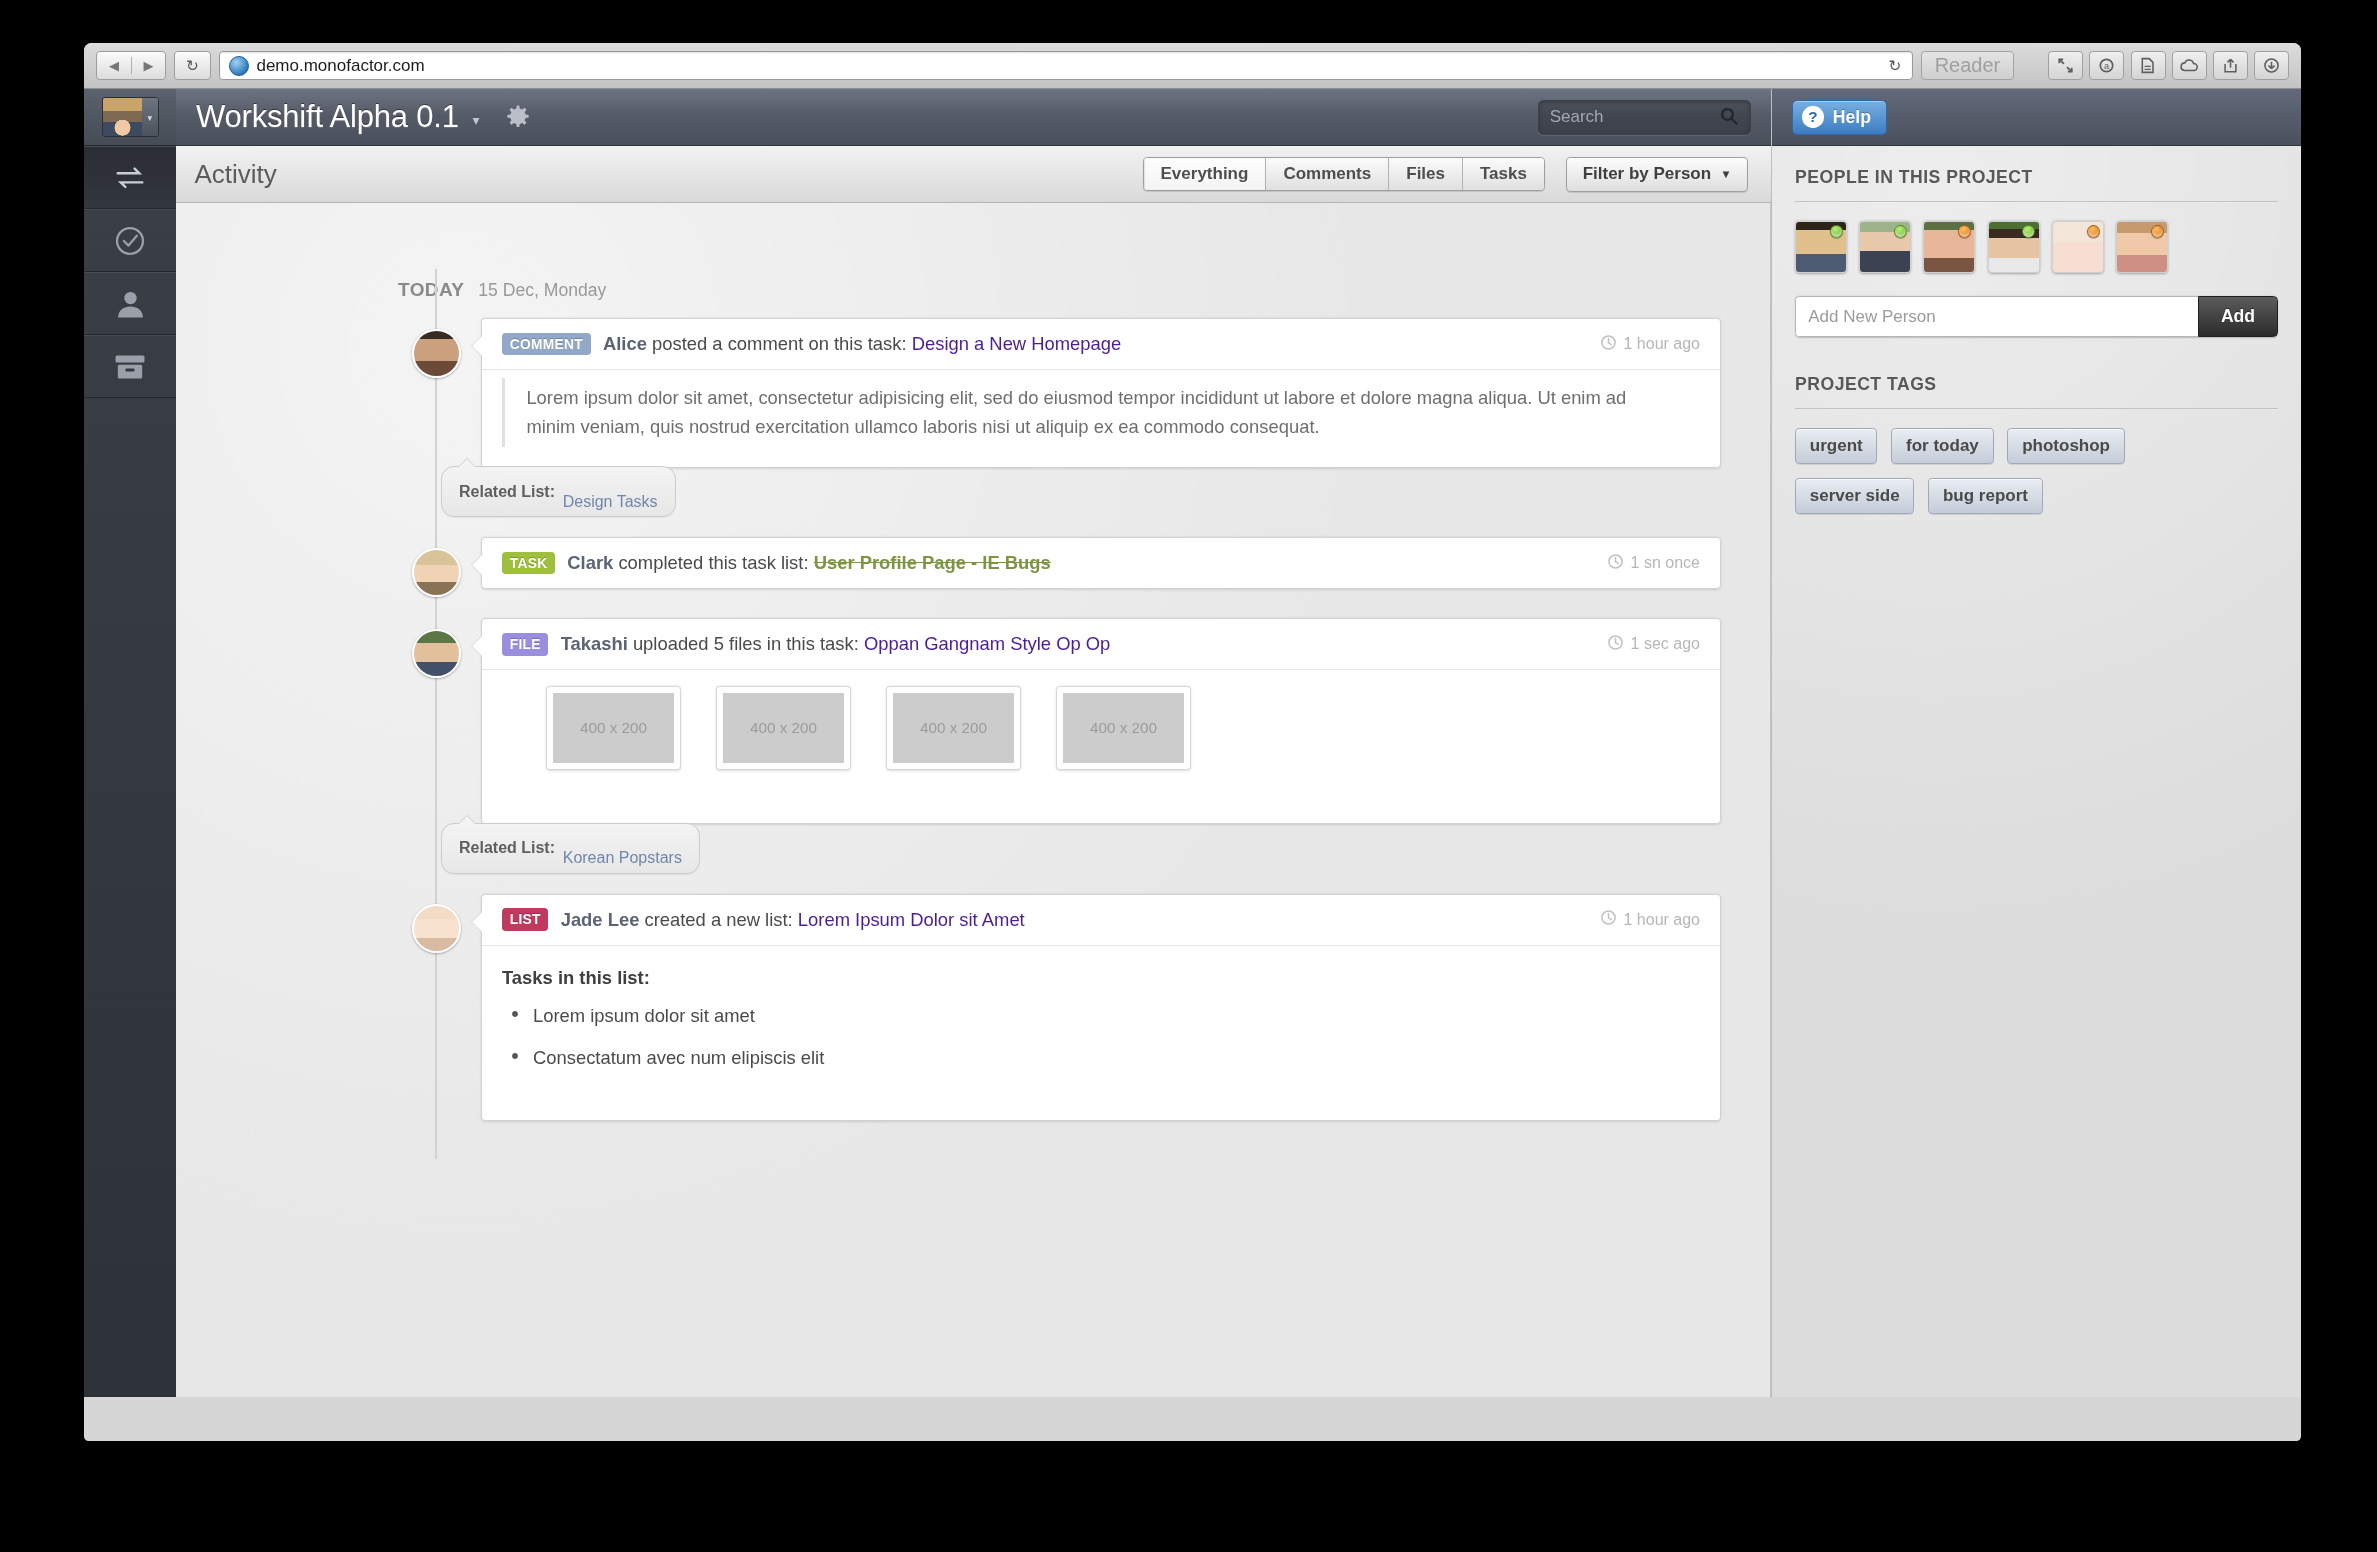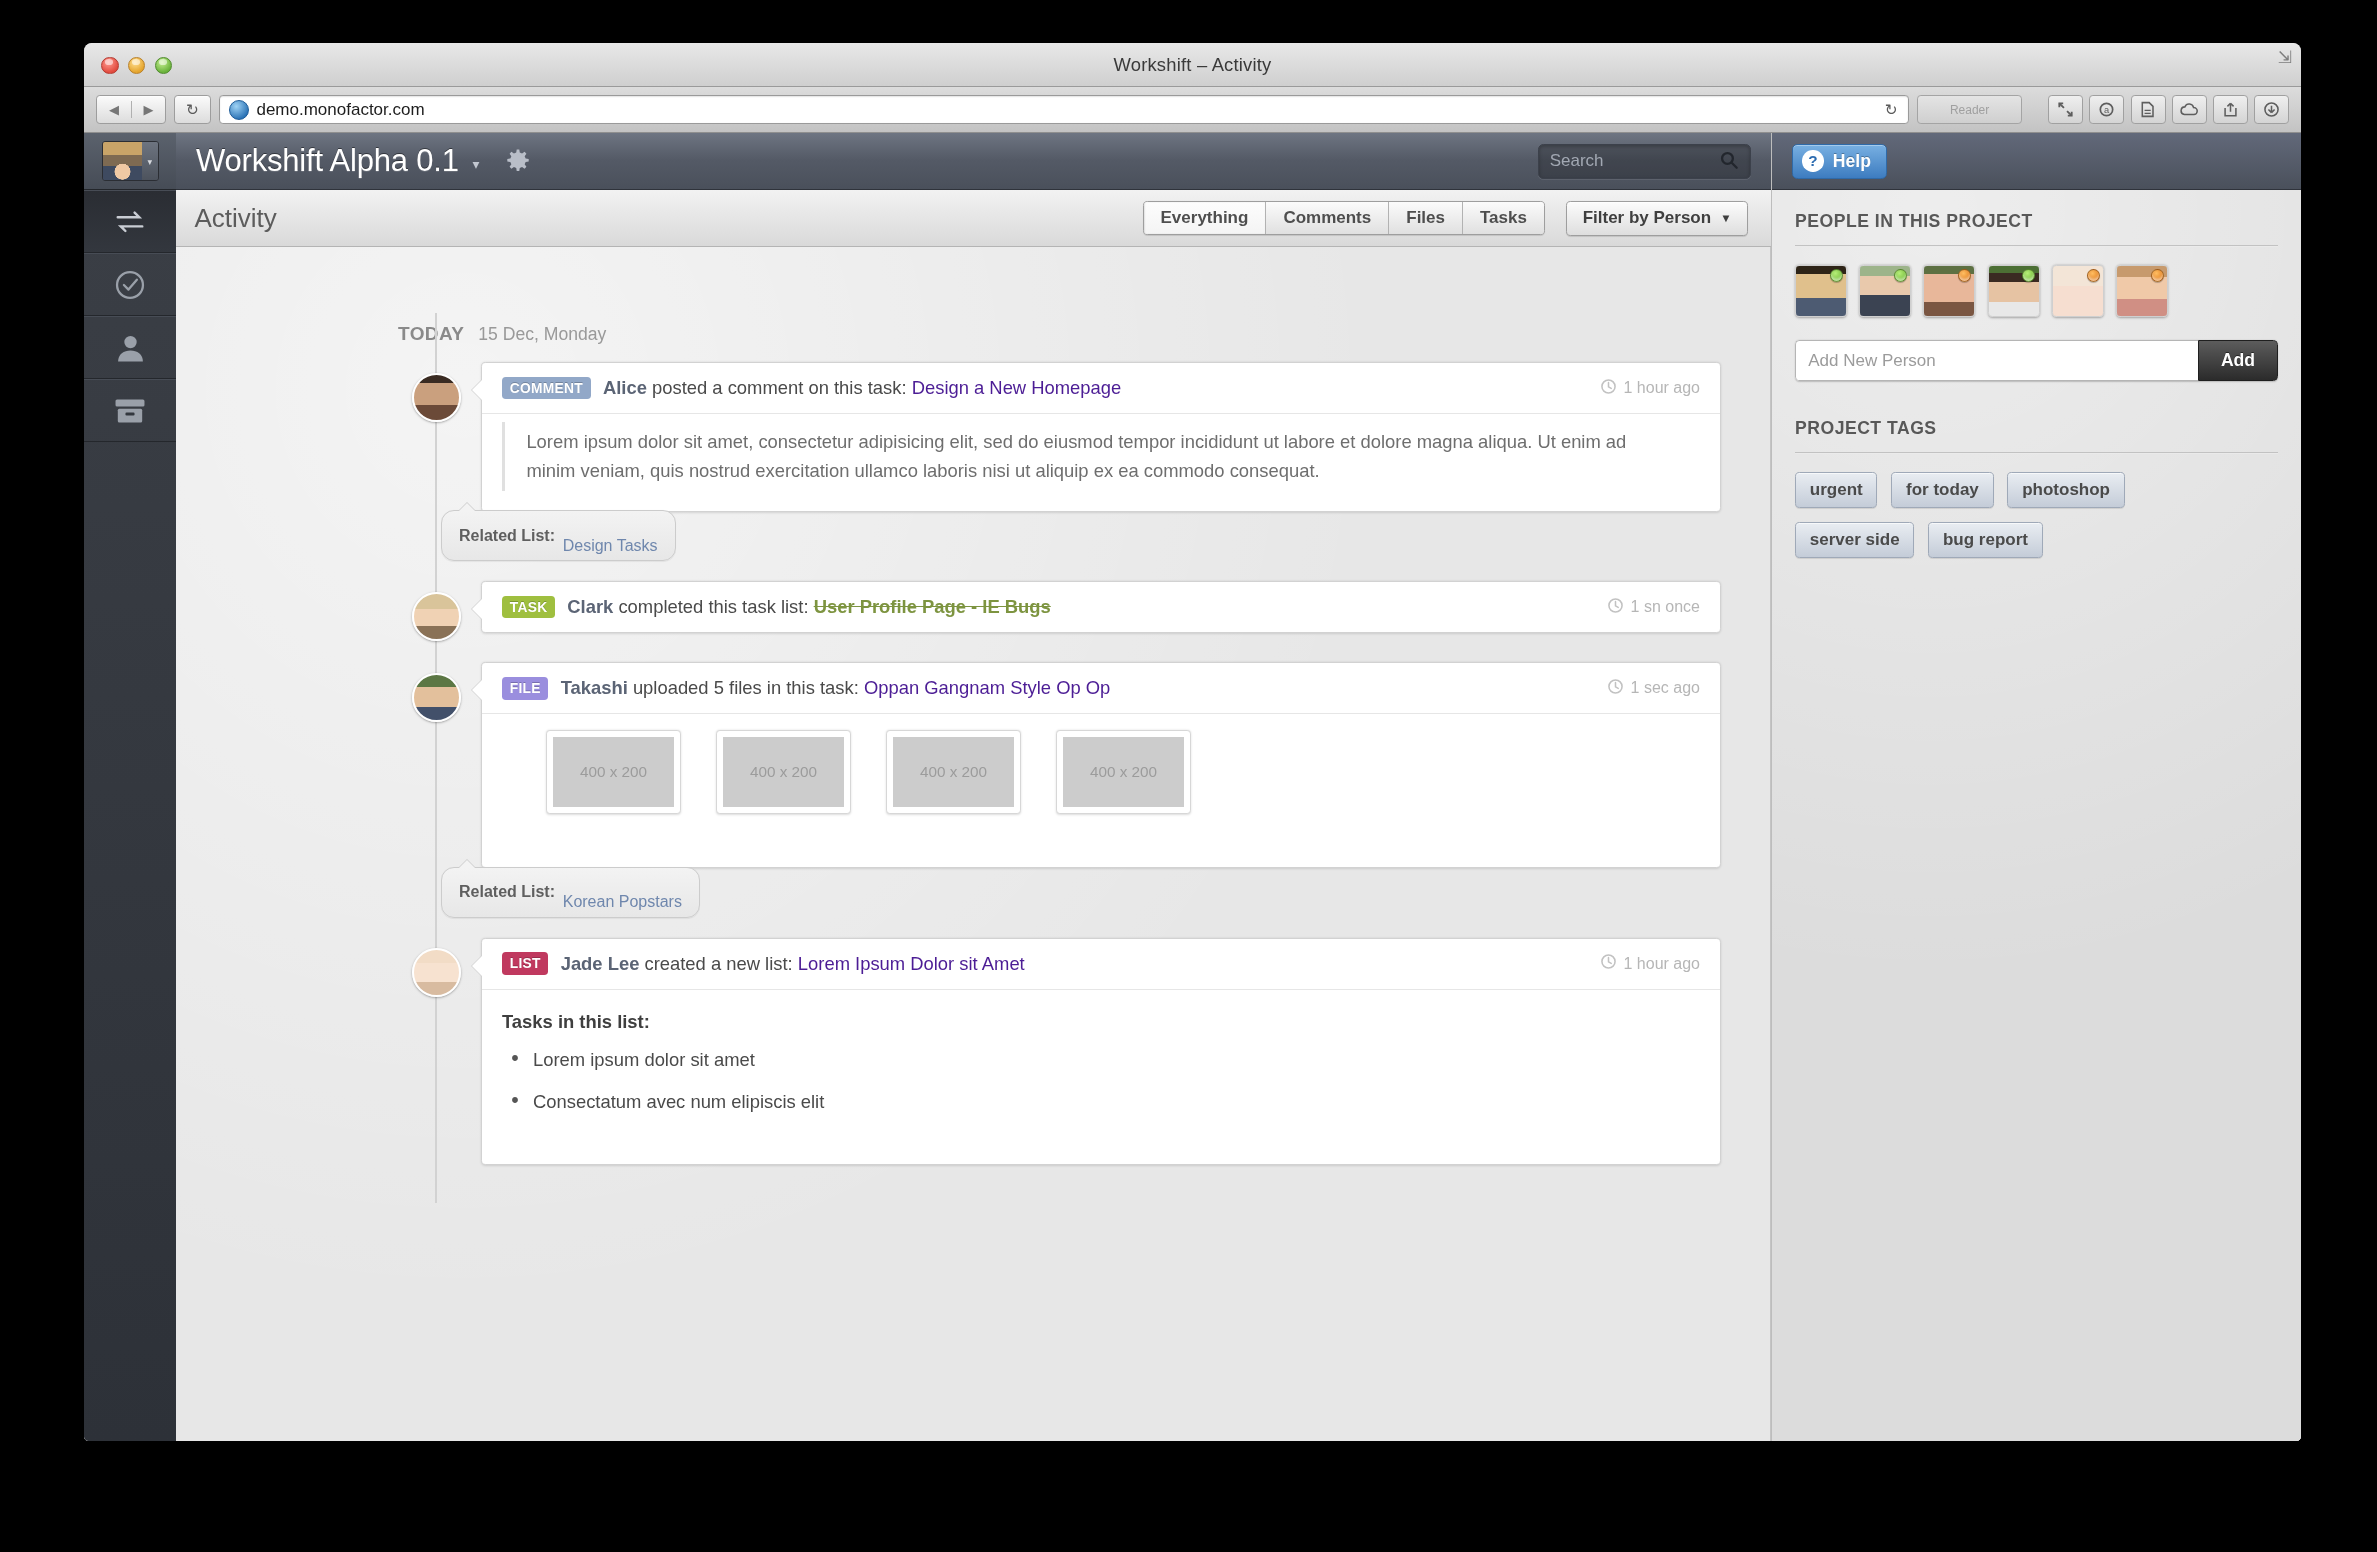--- a/index.html
+++ b/index.html
@@ -86,24 +86,24 @@
     margin-right: 7.7px;
   }
   #globe-icon {
     width: 20px; height: 20px; border-radius: 50%; margin: 0 7.7px 0 4.6px;
     background: radial-gradient(circle at 35% 30%, #9fd3f5, #2a72b5 75%);
     border: 0.8px solid #1d5c99; flex: none;
   }
   #url-text { font-size: 17px; color: #1d1d1d; flex: 1; }
   #url-reload { font-size: 15.3px; color: #5a5a5a; padding-right: 6.1px; }
   #reader-btn {
-    height: 29px; padding: 0 32px; margin-right: 20px;
+    height: 29px; padding: 0 13px; margin-right: 28px;
     background: linear-gradient(to bottom, #e4e4e4, #cfcfcf);
     border: 0.8px solid #a4a4a4; border-radius: 3.8px;
-    font-size: 12px; color: #a0a0a0;
+    font-size: 20px; color: #a0a0a0;
     display:flex; align-items:center;
   }
   .tb-icon {
     width: 35px; height: 29px; margin-left: 6.1px;
     background: linear-gradient(to bottom, #efefef, #d4d4d4);
     border: 0.8px solid #a0a0a0; border-radius: 3.8px;
     display: flex; align-items: center; justify-content: center;
     color: #5e5e5e;
   }
   .tb-icon svg { display:block; }
@@ -412,29 +412,20 @@
     box-shadow: 0 0.8px 0 rgba(255,255,255,0.85) inset, 0 0.8px 0.8px rgba(0,0,0,0.1);
   }
 </style>
 </head>
 <body>
 
 <div id="desktop">
 
   <div id="browser-window">
 
-    <div id="titlebar">
-      <div id="traffic-lights">
-        <div class="tl tl-red"></div>
-        <div class="tl tl-yellow"></div>
-        <div class="tl tl-green"></div>
-      </div>
-      <div id="window-title">Workshift – Activity</div>
-      <div id="resize-corner">⇲</div>
-    </div>
 
     <div id="toolbar">
       <div class="tb-btn" id="nav-group">
         <div class="arrow">◀</div>
         <div class="divider"></div>
         <div class="arrow">▶</div>
       </div>
       <div class="tb-btn" id="reload-btn">↻</div>
 
       <div id="urlbar">

